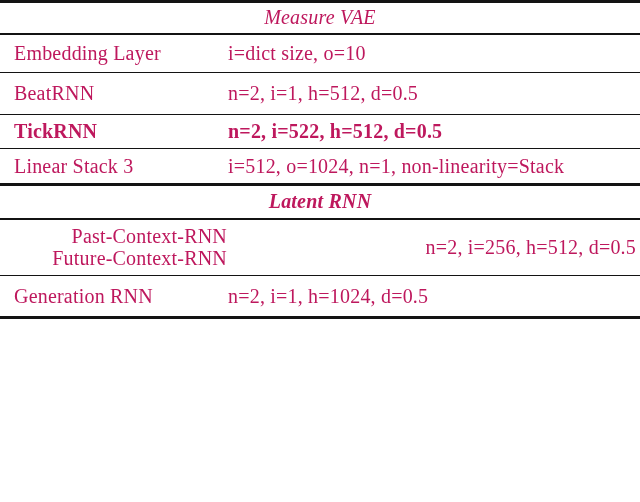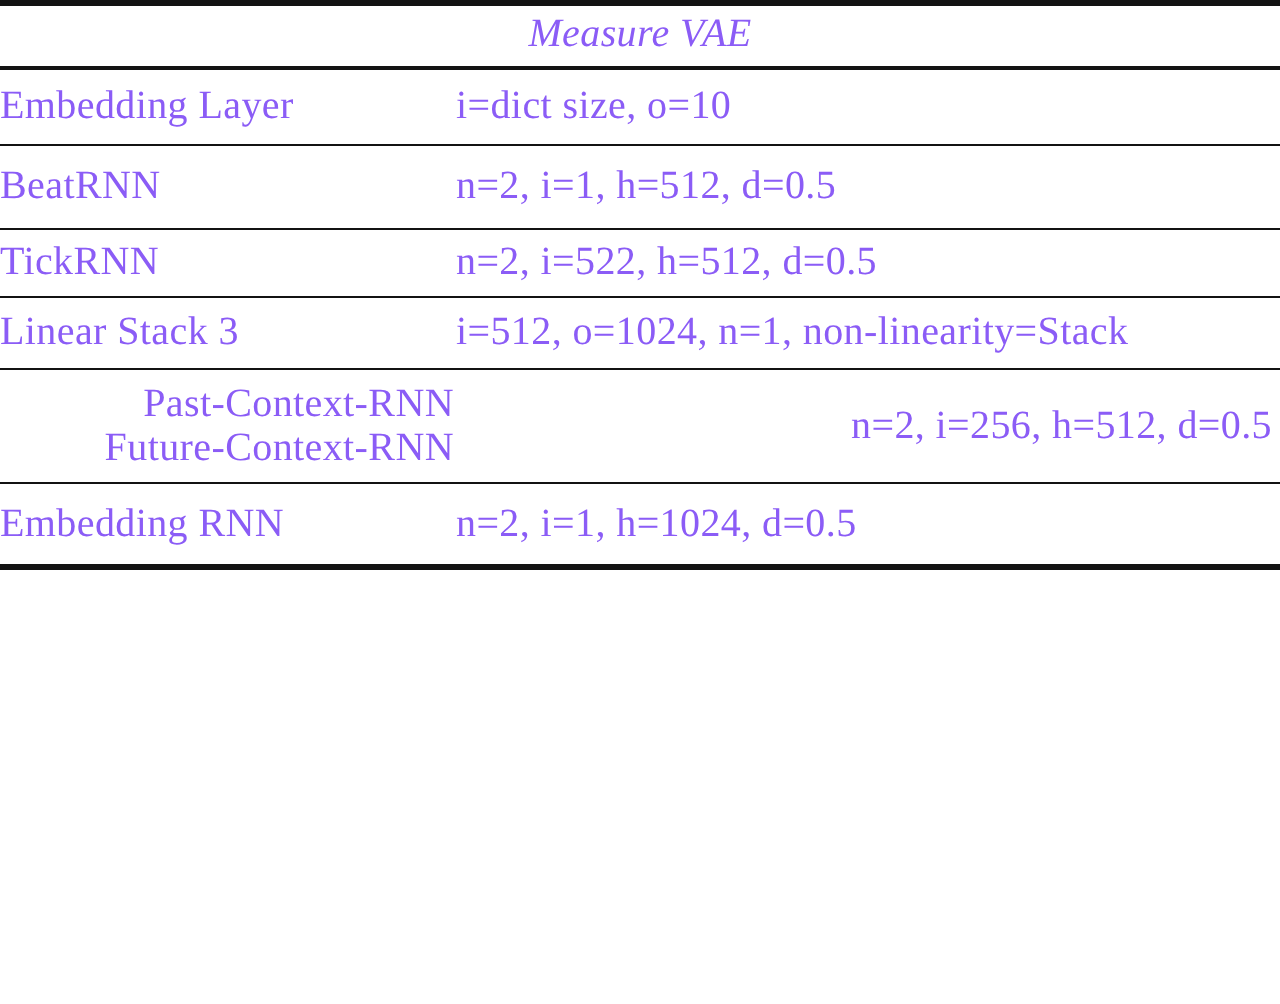--- a/index.html
+++ b/index.html
@@ -1,38 +1,38 @@
 <!DOCTYPE html>
 <html><head>
 <meta charset="utf-8">
 <style>
   html,body{margin:0;padding:0;background:#ffffff;}
   .page{
     width:640px;height:502px;background:#ffffff;overflow:hidden;
-    font-family:"Liberation Serif","DejaVu Serif",serif;color:#8b5cf6;
+    font-family:"Liberation Serif","DejaVu Serif",serif;color:#be185d;
     box-sizing:border-box;
   }
   table.arch{
     width:640px;border-collapse:collapse;table-layout:fixed;
     border-top:3px solid #131313;border-bottom:3px solid #131313;
   }
   col.c1{width:227px;}
   td{font-size:20px;vertical-align:middle;padding:0;letter-spacing:0.2px;}
-  td.layer{}
+  td.layer{padding-left:14px;}
   td.params{padding-left:1px;padding-right:4px;}
   tr.sec td{
     text-align:center;font-style:italic;
     border-bottom:2px solid #131313;
   }
   tr.sec.sec2 td{border-top:3px solid #131313;}
   tr.row td{border-bottom:1.6px solid #131313;}
   .two-line div{line-height:22px;}
   
   tr.h32{height:32px;} tr.h39{height:39px;} tr.h38{height:38px;}
-  tr.h64{height:64px;} tr.h42{height:42px;margin-left:39px;} tr.h34{height:34px;}
+  tr.h64{height:64px;} tr.h42{height:42px;margin-left:39px;} tr.h34{height:34px;font-weight:bold;}
   tr.h36{height:36px;} tr.h57{height:57px;text-align:right;}
 </style>
 </head>
 <body>
 
 <div class="page">
   <table class="arch">
     <colgroup>
         <col class="c1">
         <col class="c2">
@@ -52,26 +52,29 @@
       </tr>
       <tr class="row h34">
         <td class="layer">TickRNN</td>
         <td class="params">n=2, i=522, h=512, d=0.5</td>
       </tr>
       <tr class="row h36">
         <td class="layer">Linear Stack 3</td>
         <td class="params">i=512, o=1024, n=1, non-linearity=Stack</td>
       </tr>
 
+      <tr class="sec sec2 h34">
+        <td colspan="2">Latent RNN</td>
+      </tr>
       <tr class="row h57">
         <td class="layer two-line">
           <div>Past-Context-RNN</div>
           <div>Future-Context-RNN</div>
         </td>
         <td class="params">n=2, i=256, h=512, d=0.5</td>
       </tr>
       <tr class="row h42">
-        <td class="layer">Embedding RNN</td>
+        <td class="layer">Generation RNN</td>
         <td class="params">n=2, i=1, h=1024, d=0.5</td>
       </tr>
     </tbody>
   </table>
 </div>
 
 </body></html>

